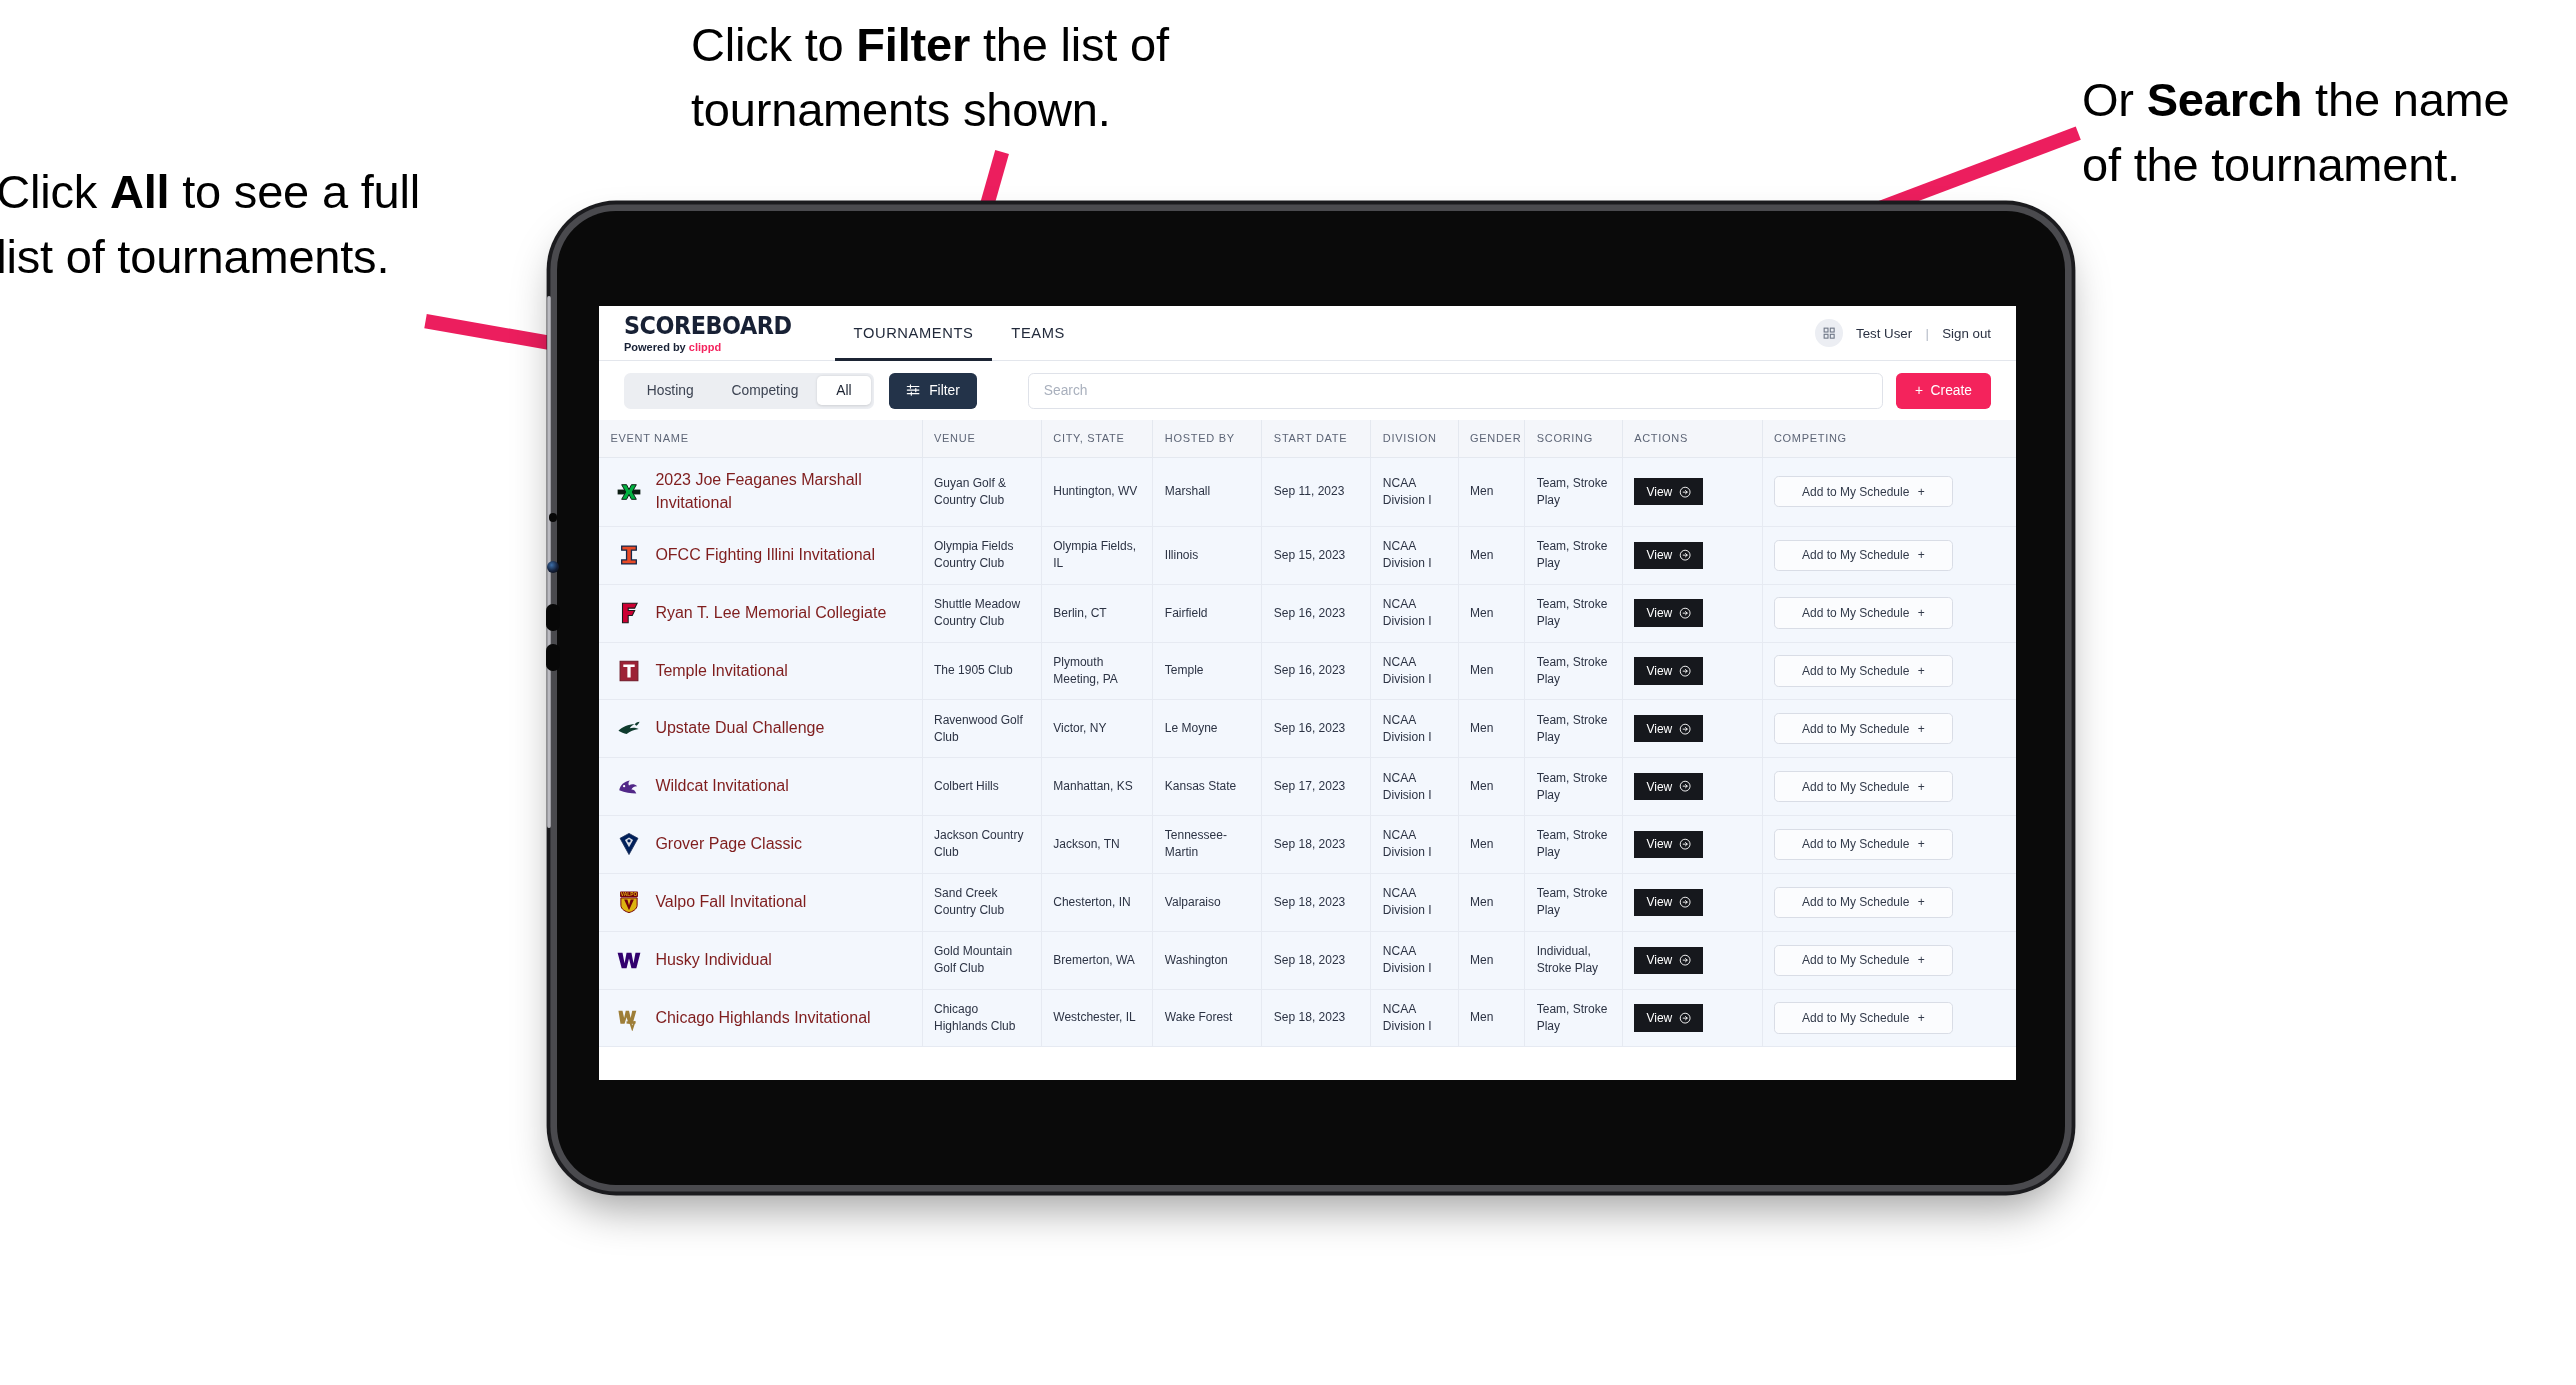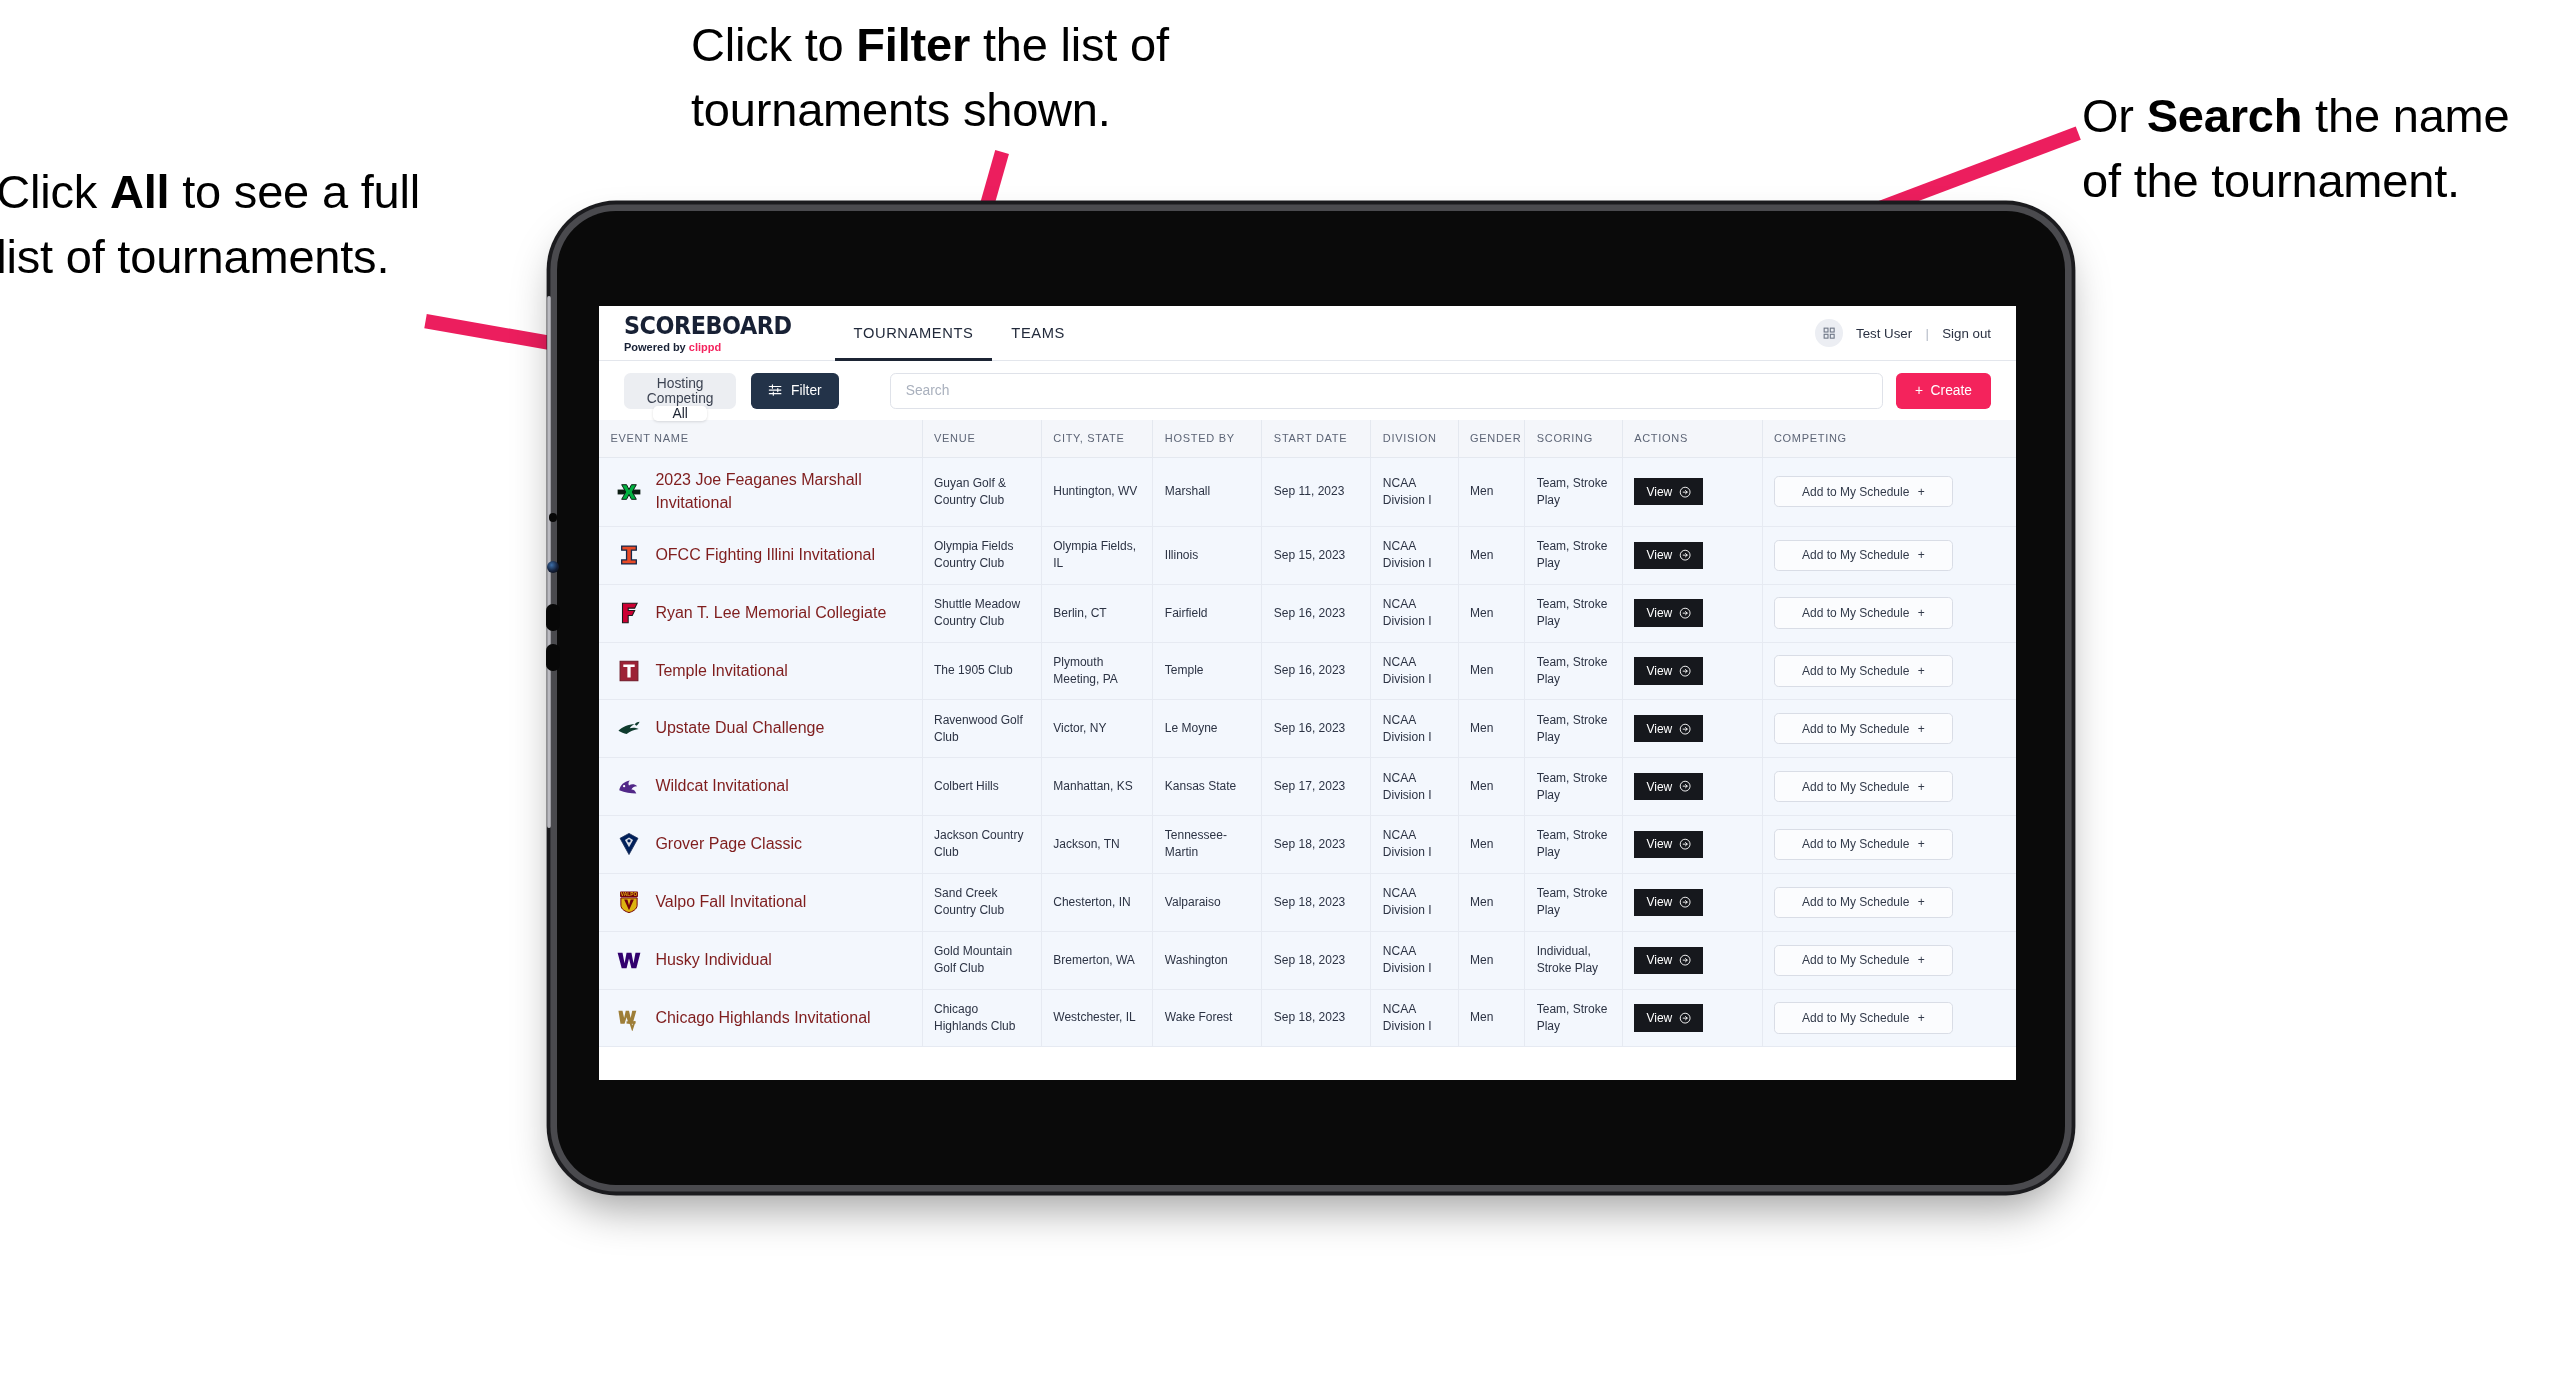--- a/index.html
+++ b/index.html
@@ -17,21 +17,21 @@
     color: #000000;
     font-size: 47px;
     line-height: 1.38;
     font-weight: 400;
     letter-spacing: -0.2px;
     white-space: pre-line;
   }
   .annot b { font-weight: 700; }
   #annot-all      { left: -3.8px;  top: 160px; width: 446px; }
   #annot-filter   { left: 691px; top: 13.3px;  width: 665px; }
-  #annot-search   { left: 2082px;top: 84px;  width: 446px; }
+  #annot-search   { left: 2082px;top: 68px;  width: 446px; }
 
   .arrow-svg { position: absolute; left: 0; top: 0; width: 2576px; height: 1386px; pointer-events: none; }
 
   
   #tablet {
     position: absolute;
     left: 557px; top: 211px;
     width: 1508px; height: 974px;
     background: #0a0a0a;
     border-radius: 59px;
@@ -91,21 +91,21 @@
   }
   .header-right .sep { color: #b4bac6; }
   .header-right span.link { cursor: pointer; }
 
   
   .toolbar {
     height: 59px; background: #ffffff;
     display: flex; align-items: center; padding: 0 25px; gap: 15px;
   }
   .seg {
-    display: flex; background: #eceef2; border-radius: 6.6px; padding: 3.8px; height: 36px; align-items: center; flex-direction: column;
+    display: flex; background: #eceef2; border-radius: 6.6px; padding: 3.8px; height: 36px; align-items: center;
   }
   .seg-btn {
     padding: 0 19px; height: 28.5px; display: flex; align-items: center;
     font-size: 13.8px; color: #3c4352; border-radius: 4.7px; cursor: pointer;
   }
   .seg-btn.active { background: #ffffff; color: #1b2231; box-shadow: 0 0.9px 2.8px rgba(0,0,0,.13); font-weight: 500; }
 
   .filter-btn {
     display: flex; align-items: center; gap: 8.5px;
     background: #233349; color: #ffffff; border-radius: 5.7px;

